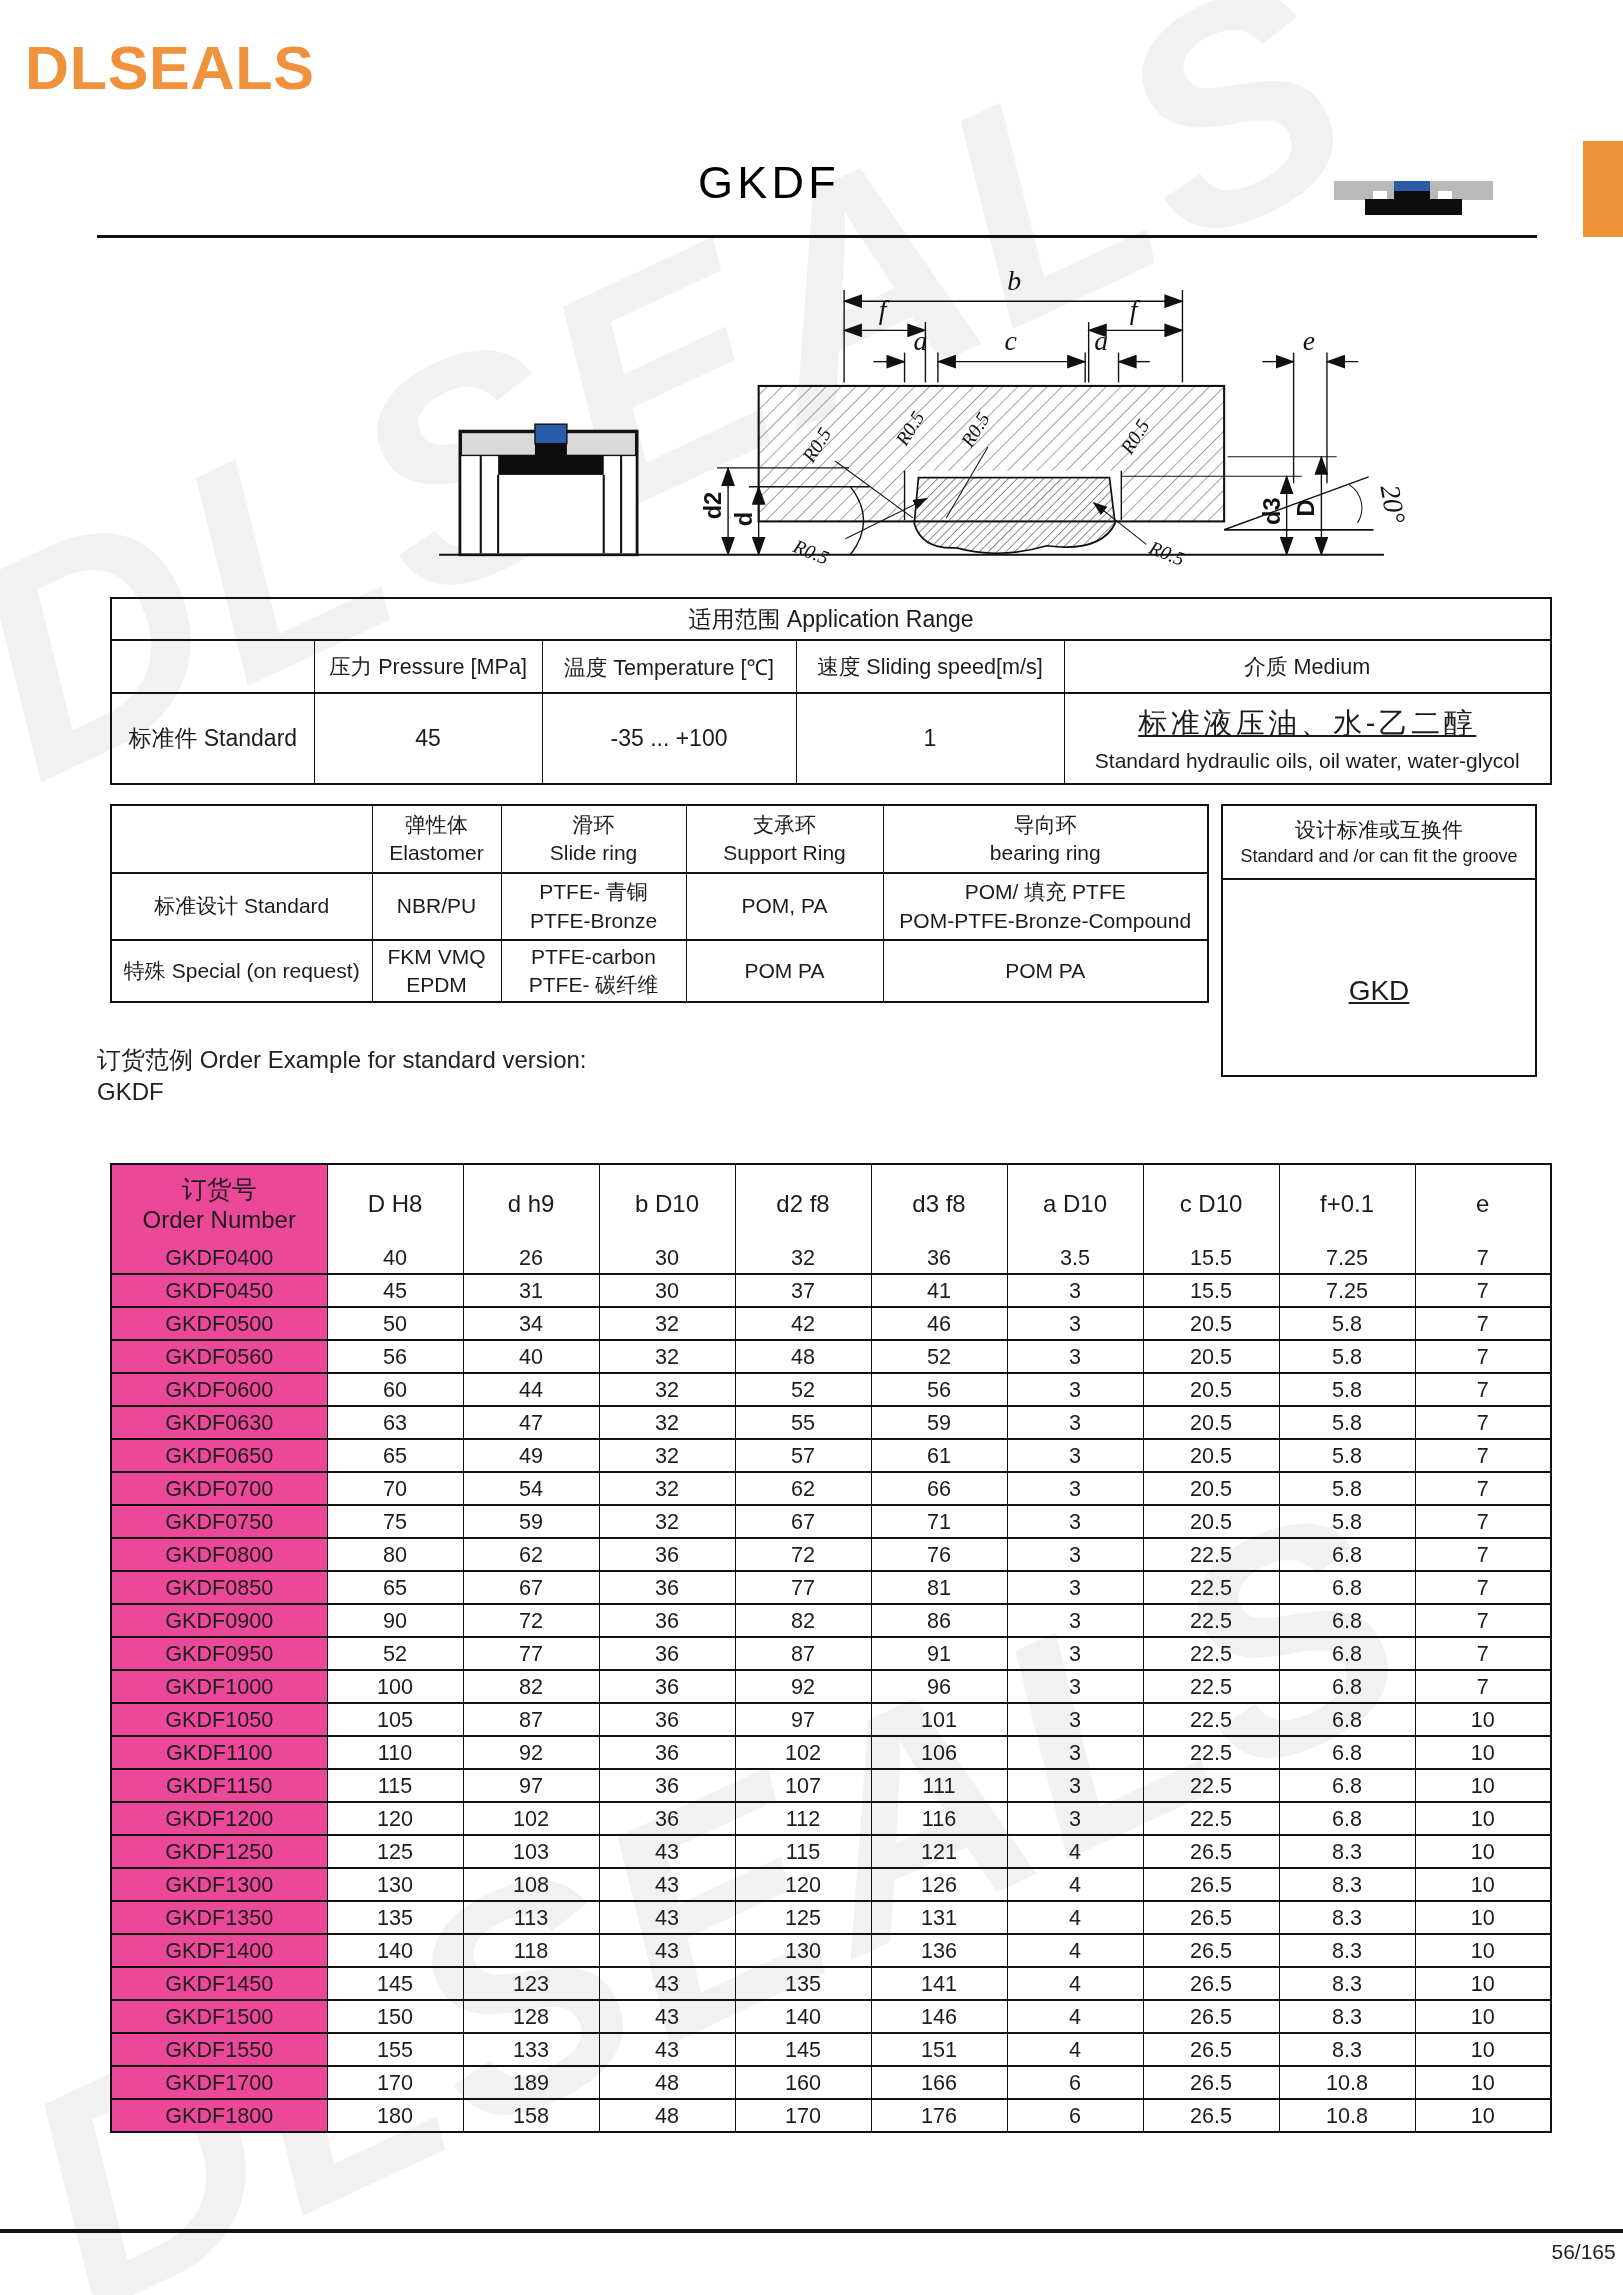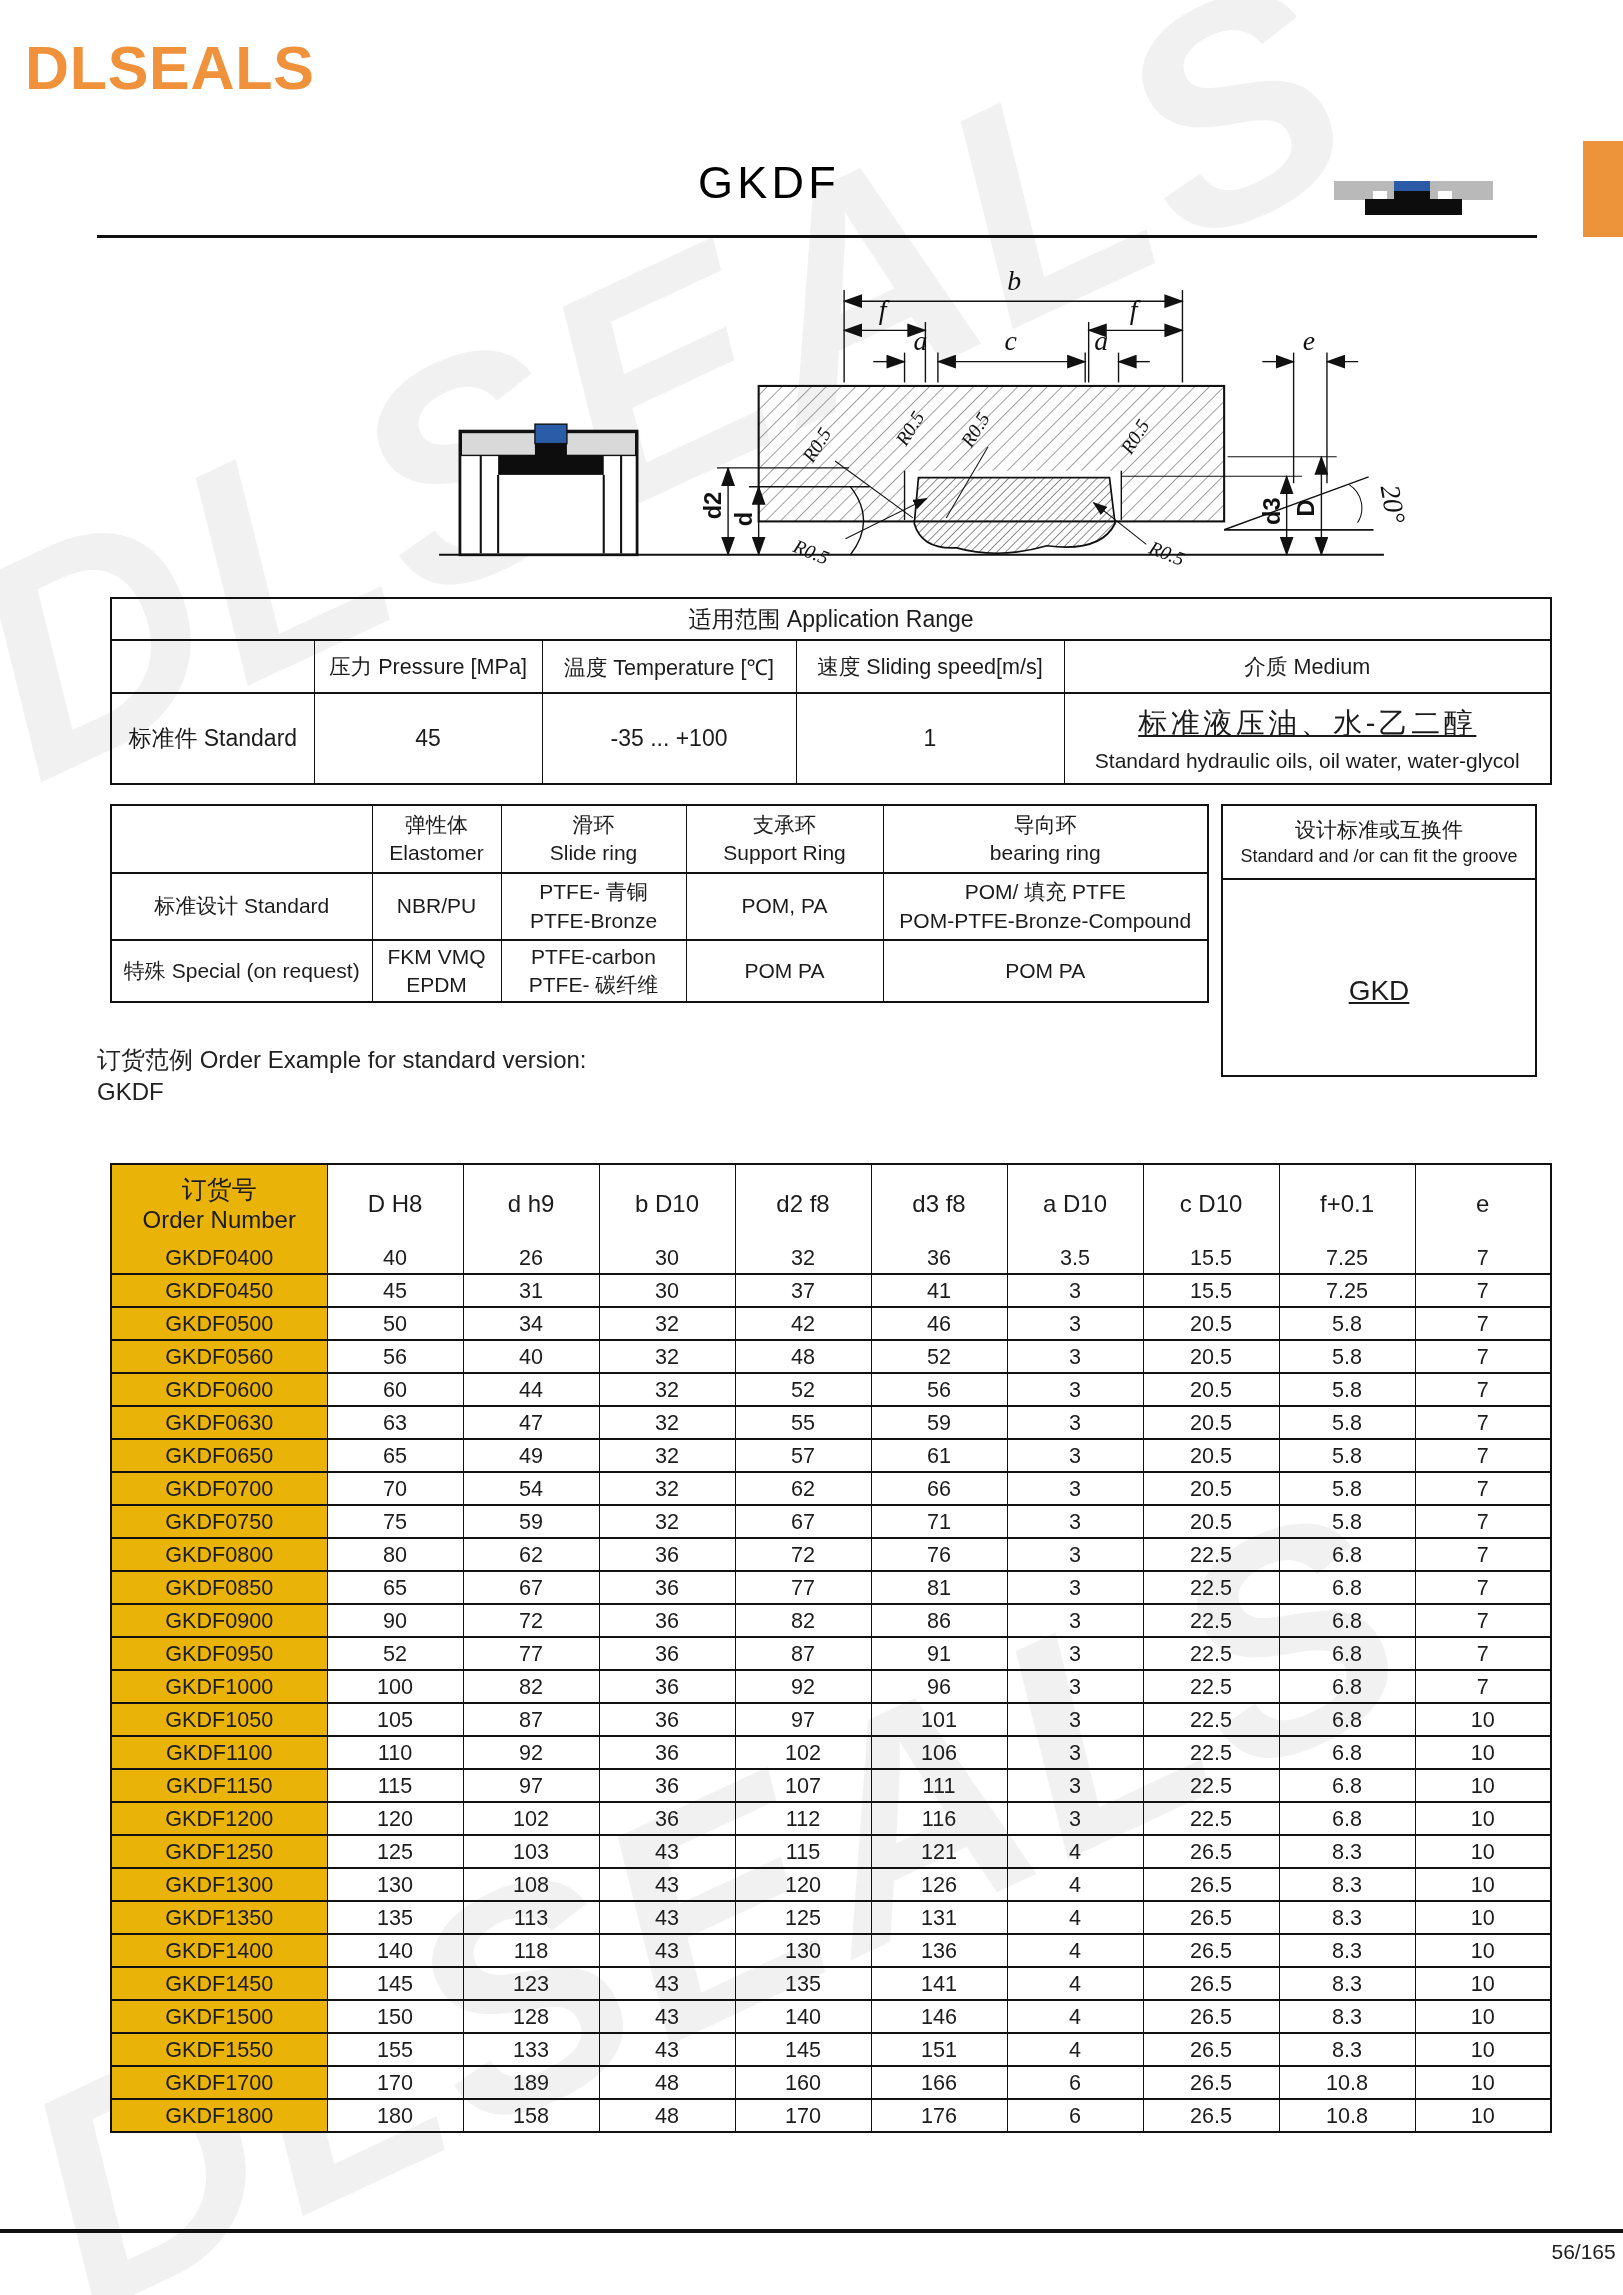--- a/index.html
+++ b/index.html
@@ -74,21 +74,21 @@
 
   
   #size-table{left:97px;top:1163px;width:1440px;}
   #size-table table{width:1440px;border:2.8px solid #111;}
   #size-table td{border-left:1.4px solid #111;border-top:2.8px solid #111;font-size:21.6px;}
   #size-table tr:first-child td{border-top:none;}
   #size-table td:first-child{border-left:none;}
   #size-table .hrow td{height:77px;font-size:24px;}
   #size-table .hrow .cn{font-size:25px;}
   #size-table tbody td{height:31px;}
-  .oc{background:#eab308;}
+  .oc{background:#ec4899;}
 
   
   #footer-rule{left:0;top:2229px;width:1624px;height:3.5px;background:#111;}
   #page-number{right:8.3px;top:2240px;font-size:21px;color:#222;}
 </style>
 </head>
 <body>
 
 <div class="wm" style="left:-83px;top:529px;transform:rotate(-25deg);">DLSEALS</div>
 <div class="wm" style="left:-28px;top:2059px;transform:rotate(-25deg);">DLSEALS</div>

